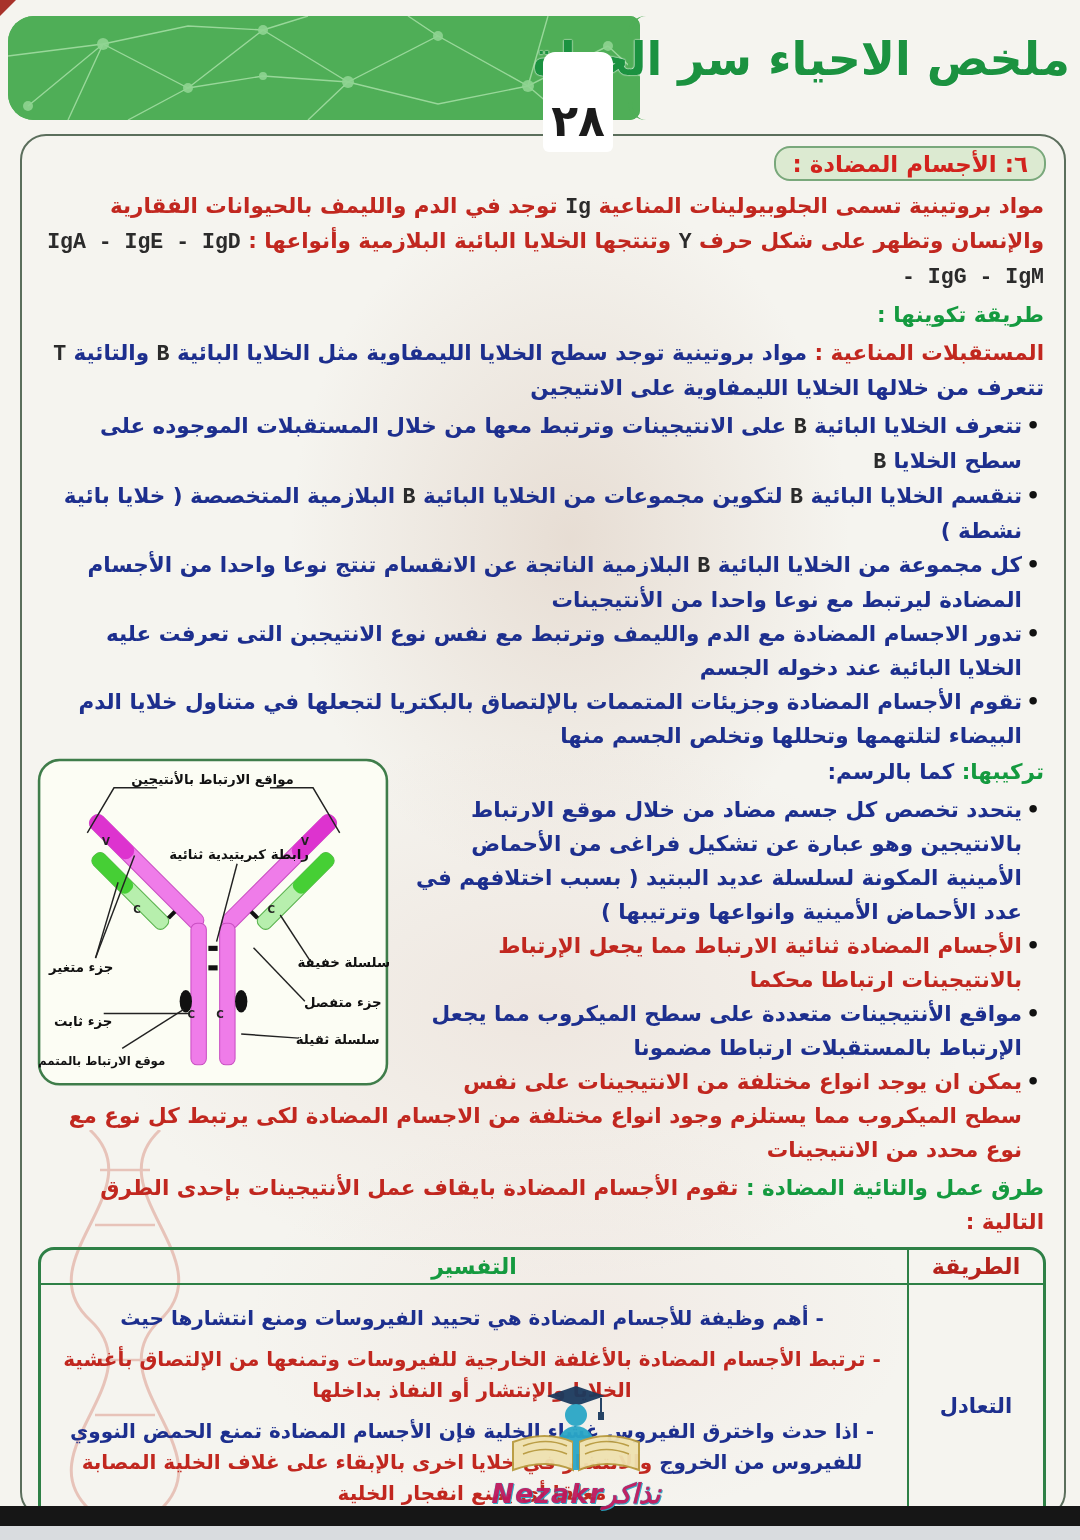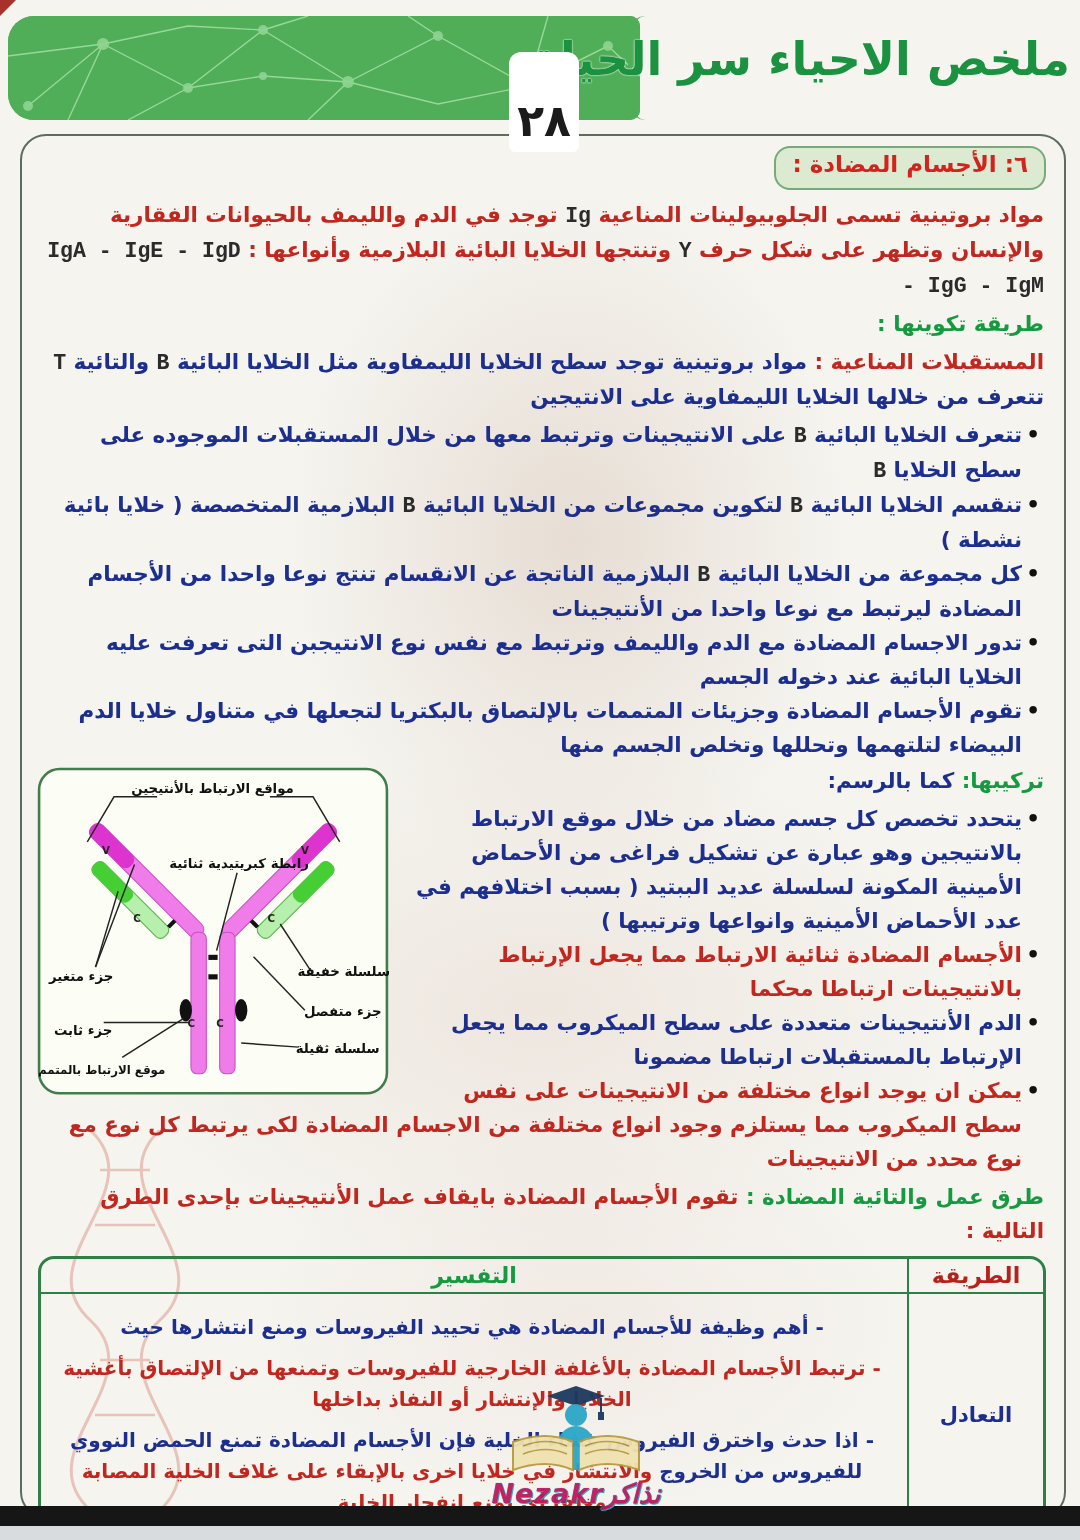--- a/index.html
+++ b/index.html
@@ -19,34 +19,34 @@
     border-top:16px solid #a8322a;border-right:16px solid transparent;z-index:4;}
   
   .header{position:absolute;top:0;left:0;right:0;height:132px;z-index:3;}
   .banner{position:absolute;left:8px;top:16px;width:632px;height:104px;
     background:#4fae57;border-radius:16px 10px 10px 26px;
     border-top-left-radius:26px;overflow:hidden;}
   .banner svg{display:block;width:100%;height:100%;}
   .banner-arc{position:absolute;left:628px;top:16px;width:26px;height:104px;
     border-left:4px solid #4fae57;border-radius:0 0 0 0;
     border-top-left-radius:18px;border-bottom-left-radius:18px;background:transparent;}
-  .pagenum-tab{position:absolute;left:509px;top:52px;width:70px;height:100px;
+  .pagenum-tab{position:absolute;left:543px;top:52px;width:70px;height:100px;
     background:#ffffff;border-radius:12px 12px 6px 6px;z-index:5;
     display:flex;align-items:flex-end;justify-content:center;padding-bottom:6px;box-sizing:border-box;}
   .pagenum{font-size:44px;color:#1b1b1b;font-weight:700;}
   .title{position:absolute;left:650px;right:10px;top:34px;margin:0;
     font-size:46px;line-height:1.1;color:#1b9240;text-align:center;
     text-shadow:0 0 1px #ffffff,0 0 2px #ffffff;white-space:nowrap;}
   
   .content-box{position:absolute;left:20px;right:14px;top:134px;height:1384px;
     border:2px solid #5b6e5c;border-radius:26px;z-index:1;
     padding:10px 16px 8px 14px;box-sizing:border-box;overflow:hidden;}
   .badge{width:fit-content;margin:0 2px 8px auto;margin-right:2px;
     background:#dcead1;border:2px solid #79a87b;border-radius:16px;
-    padding:3px 16px 11px;color:#d2231d;font-size:23px;}
+    padding:3px 16px 2px;color:#d2231d;font-size:23px;}
   .line{margin:0 4px 4px;font-size:21.5px;line-height:34px;text-align:right;}
   .c-red{color:#c1271f;}
   .c-navy{color:#1d2f8e;}
   .c-green{color:#149a3f;}
   .c-dark{color:#2b2b2b;font-family:Liberation Mono, monospace;font-weight:700;}
   .bullets{margin:0 6px 2px 0;}
   .bullet{position:relative;padding-right:20px;font-size:21.5px;line-height:34px;text-align:right;}
   .bullet .marker{position:absolute;right:2px;top:0;color:#111;}
   
   .structure-wrap{min-height:348px;}
@@ -191,21 +191,21 @@
         <text class="dg-label" x="300" y="205" text-anchor="middle">سلسلة خفيفة</text>
         <text class="dg-label" x="299" y="244" text-anchor="middle">جزء متفصل</text>
         <text class="dg-label" x="294" y="280" text-anchor="middle">سلسلة ثقيلة</text>
         <text class="dg-small" x="64" y="300" text-anchor="middle">موقع الارتباط بالمتمم</text>
       </svg>
     </figure>
     <p class="line"><span class="c-green">تركيبها:  </span><span class="c-navy">كما بالرسم:</span></p>
     <div class="bullets">
         <div class="bullet"><span class="marker">•</span><span class="c-navy">يتحدد تخصص كل جسم مضاد من خلال موقع الارتباط بالانتيجين وهو عبارة عن تشكيل فراغى من الأحماض الأمينية المكونة لسلسلة عديد الببتيد ( بسبب اختلافهم في عدد الأحماض الأمينية وانواعها وترتيبها )</span></div>
         <div class="bullet"><span class="marker">•</span><span class="c-red">الأجسام المضادة ثنائية الارتباط مما يجعل الإرتباط بالانتيجينات ارتباطا محكما</span></div>
-        <div class="bullet"><span class="marker">•</span><span class="c-navy">الدم الأنتيجينات متعددة على سطح الميكروب مما يجعل الإرتباط بالمستقبلات ارتباطا مضمونا</span></div>
+        <div class="bullet"><span class="marker">•</span><span class="c-navy">مواقع الأنتيجينات متعددة على سطح الميكروب مما يجعل الإرتباط بالمستقبلات ارتباطا مضمونا</span></div>
         <div class="bullet"><span class="marker">•</span><span class="c-red">يمكن ان يوجد انواع مختلفة من الانتيجينات على نفس سطح الميكروب مما يستلزم وجود انواع مختلفة من الاجسام المضادة لكى يرتبط كل نوع مع نوع محدد من الانتيجينات</span></div>
       </div>
   </div>
 
   <p class="line methods-heading"><span class="c-green">طرق عمل والتائية المضادة :  </span><span class="c-red">تقوم الأجسام المضادة بايقاف عمل الأنتيجينات بإحدى الطرق التالية :</span></p>
 
   <div class="table-shell">
     <table class="methods">
       <thead>
         <tr>

